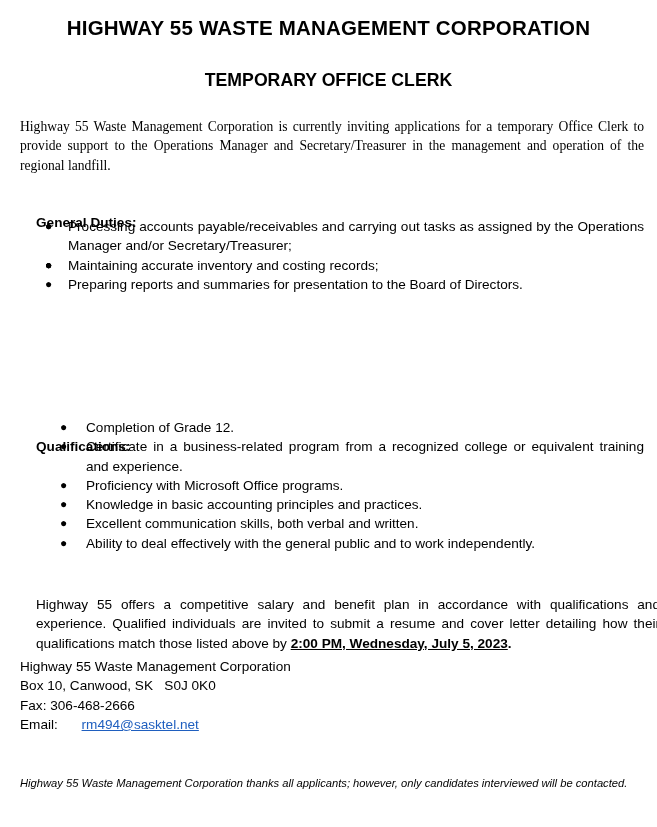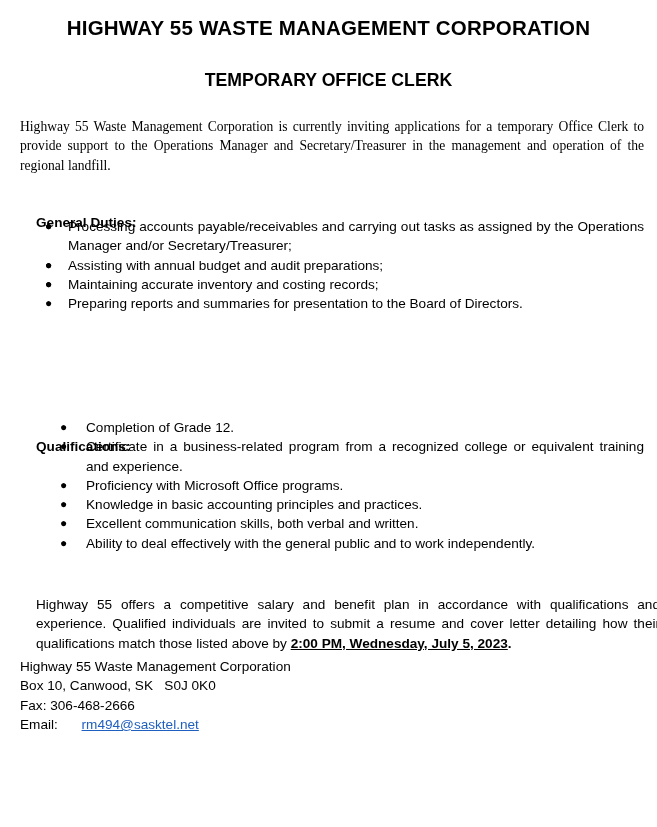--- a/index.html
+++ b/index.html
@@ -58,21 +58,21 @@
   <h1 class="org-title">HIGHWAY 55 WASTE MANAGEMENT CORPORATION</h1>
   <h2 class="job-title">TEMPORARY OFFICE CLERK</h2>
 
   <p class="intro body-text">Highway 55 Waste Management Corporation is currently inviting applications for a temporary Office Clerk to provide support to the Operations Manager and Secretary/Treasurer in the management and operation of the regional landfill.</p>
 
   <div id="duties-heading" class="sec-heading body-text">General Duties:</div>
   <ul id="duties-list" class="list body-text">
     <li><span class="bullet">●</span></li>
     <li><span class="bullet">●</span><span>Processing accounts payable/receivables and carrying out tasks as assigned by the Operations Manager and/or Secretary/Treasurer;</span></li>
     <li><span class="bullet">●</span></li>
-    <li><span class="bullet">●</span><span>Assisting with annual budget and audit preparations;</span></li>
+    <li><span class="bullet">●</span></li>
     <li><span class="bullet">●</span></li>
     <li><span class="bullet">●</span><span>Maintaining accurate inventory and costing records;</span></li>
     <li><span class="bullet">●</span><span>Preparing reports and summaries for presentation to the Board of Directors.</span></li>
   </ul>
 
   <div id="qual-heading" class="sec-heading body-text">Qualifications:</div>
   <ul id="qual-list" class="list body-text">
     <li><span class="bullet">●</span><span>Completion of Grade 12.</span></li>
     <li><span class="bullet">●</span><span>Certificate in a business-related program from a recognized college or equivalent training and experience.</span></li>
     <li><span class="bullet">●</span><span>Proficiency with Microsoft Office programs.</span></li>
@@ -83,13 +83,14 @@
 
   <p class="closing body-text"><span>Highway 55 offers a competitive salary and benefit plan in accordance with qualifications and experience. Qualified individuals are invited to submit a resume and cover letter detailing how their qualifications match those listed above by </span><span class="deadline">2:00 PM, Wednesday, July 5, 2023</span><span class="deadline-period">.</span></p>
 
   <div class="contact body-text">
     <div>Highway 55 Waste Management Corporation</div>
     <div>Box 10, Canwood, SK   S0J 0K0</div>
     <div>Fax: 306-468-2666</div>
     <div><span>Email: </span><a class="email-link">rm494@sasktel.net</a></div>
   </div>
 
+  <p class="footer-note">Highway 55 Waste Management Corporation thanks all applicants; however, only candidates interviewed will be contacted.</p>
 </div>
 
 </body></html>

